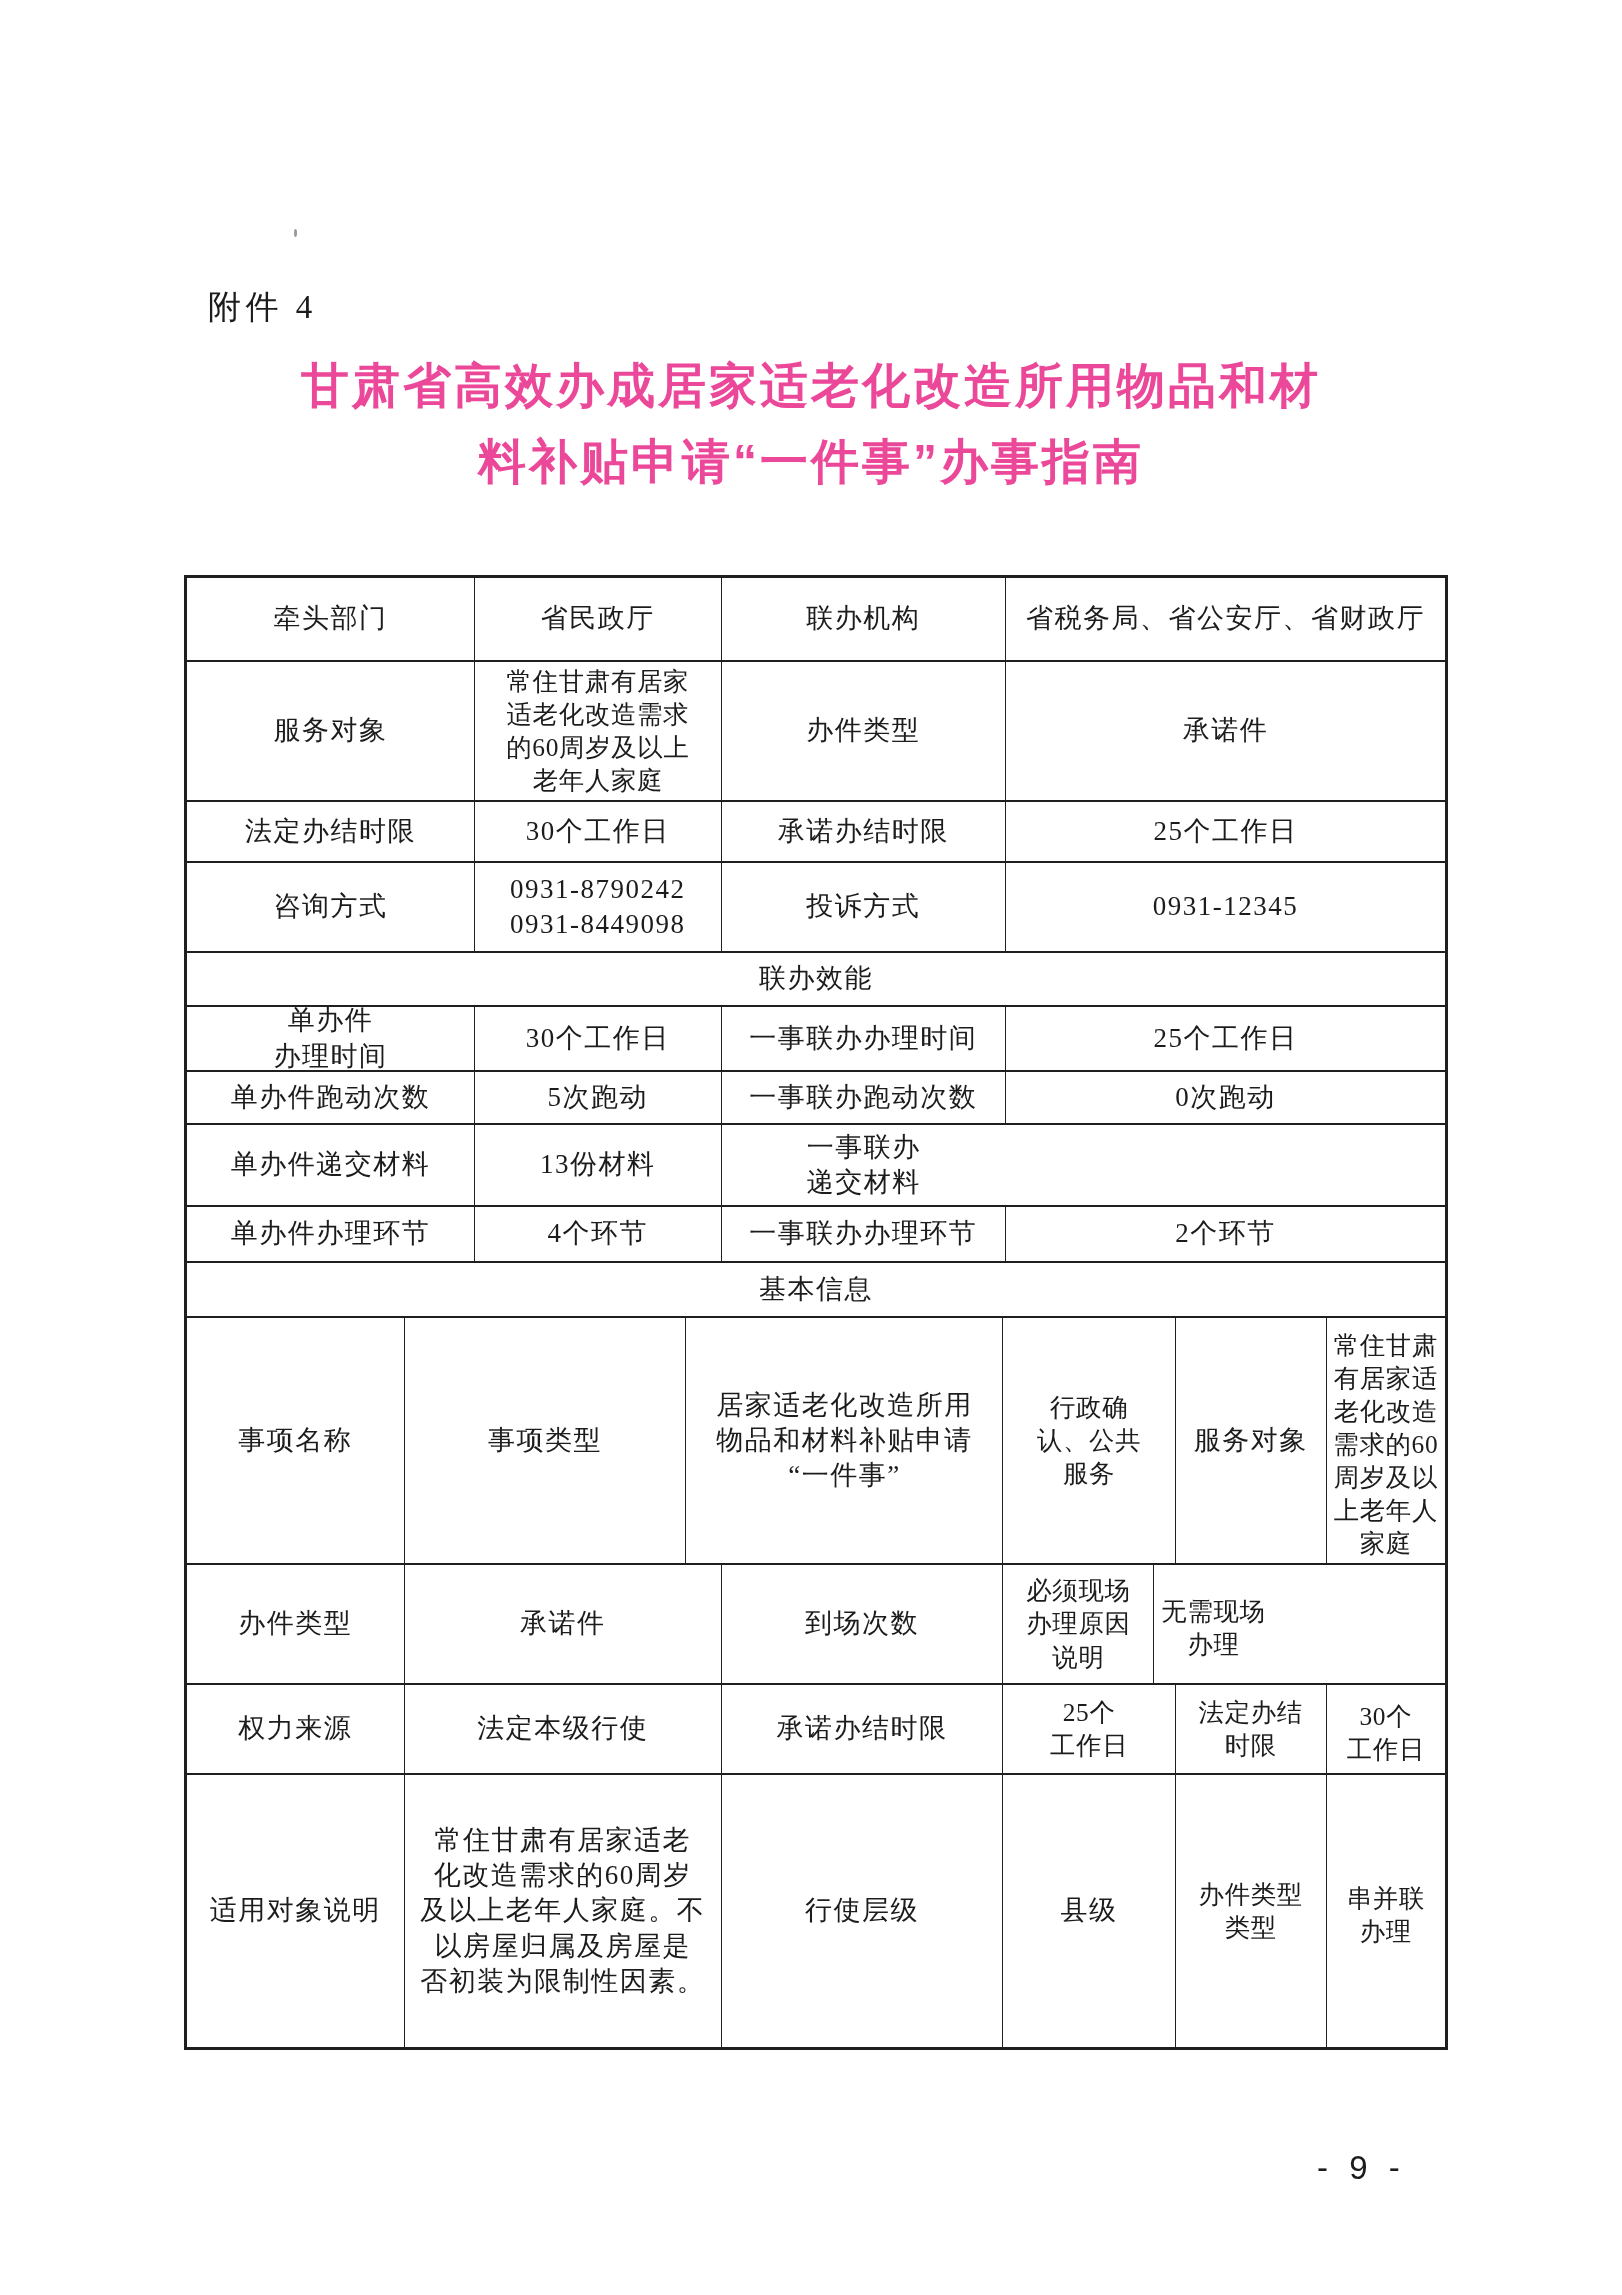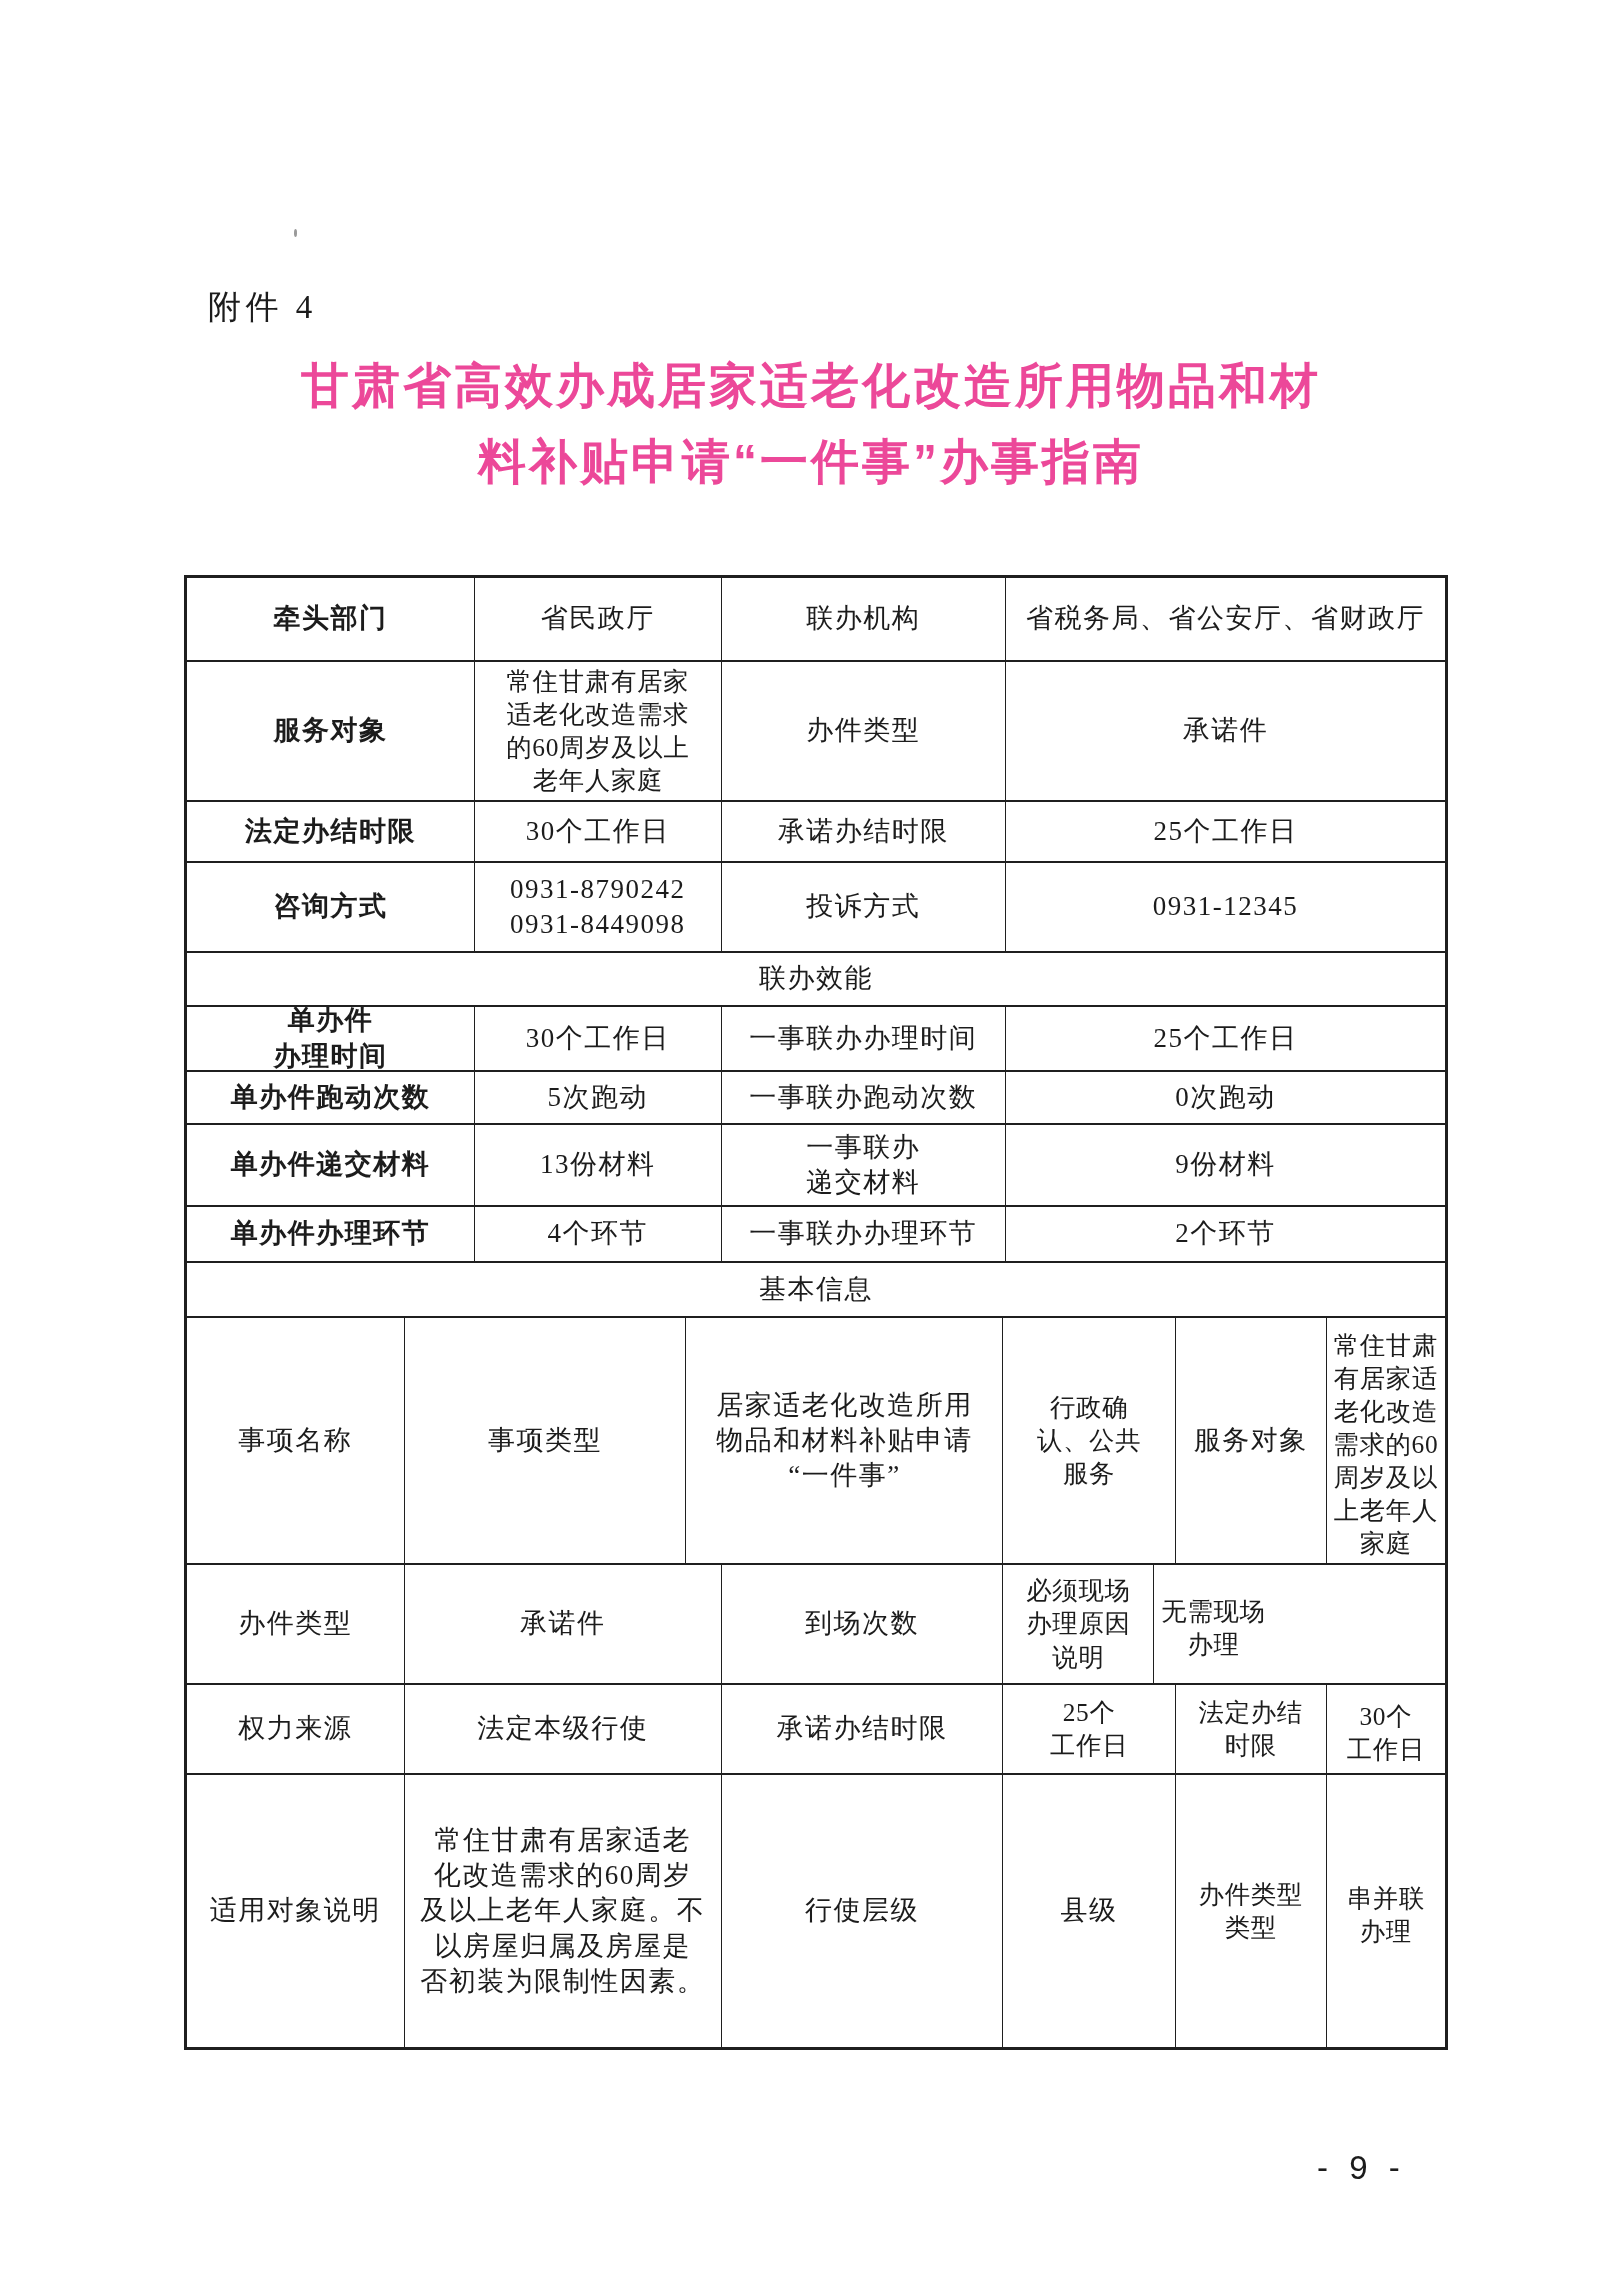--- a/index.html
+++ b/index.html
@@ -42,21 +42,21 @@
     font-size:27px;
     line-height:1.3;
     letter-spacing:1.5px;
     white-space:pre-line;
     overflow:hidden;
   }
   .td:last-child{ border-right:none; }
   .small{ font-size:25.4px; letter-spacing:0.7px; }
 
   
-  .u1{ width:22.9%;font-weight:bold; }
+  .u1{ width:22.9%; }
   .u2{ width:19.6%; }
   .u3{ width:22.6%; }
   .u4{ width:34.9%; }
 
   
   .l1{ width:17.3%; }
   .l2{ width:25.2%; }
   .l3{ width:22.4%; }
   .l4{ width:13.7%; }
   .l5{ width:12.0%; }
@@ -142,21 +142,20 @@
     <div class="td u1">单办件跑动次数</div>
     <div class="td u2">5次跑动</div>
     <div class="td u3">一事联办跑动次数</div>
     <div class="td u4">0次跑动</div>
   </div>
   <div class="tr rh-110">
     <div class="td u1">单办件递交材料</div>
     <div class="td u2">13份材料</div>
     <div class="td u3">一事联办
 递交材料</div>
-    <div class="td u4">9份材料</div>
   </div>
   <div class="tr rh-75">
     <div class="td u1">单办件办理环节</div>
     <div class="td u2">4个环节</div>
     <div class="td u3">一事联办办理环节</div>
     <div class="td u4">2个环节</div>
   </div>
 
   <div class="tr rh-73">
     <div class="td band">基本信息</div>

